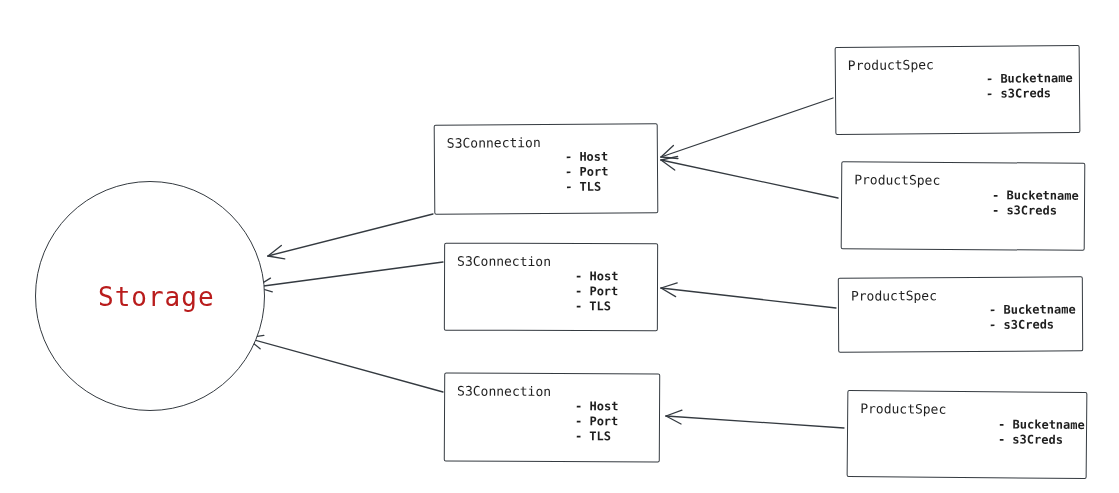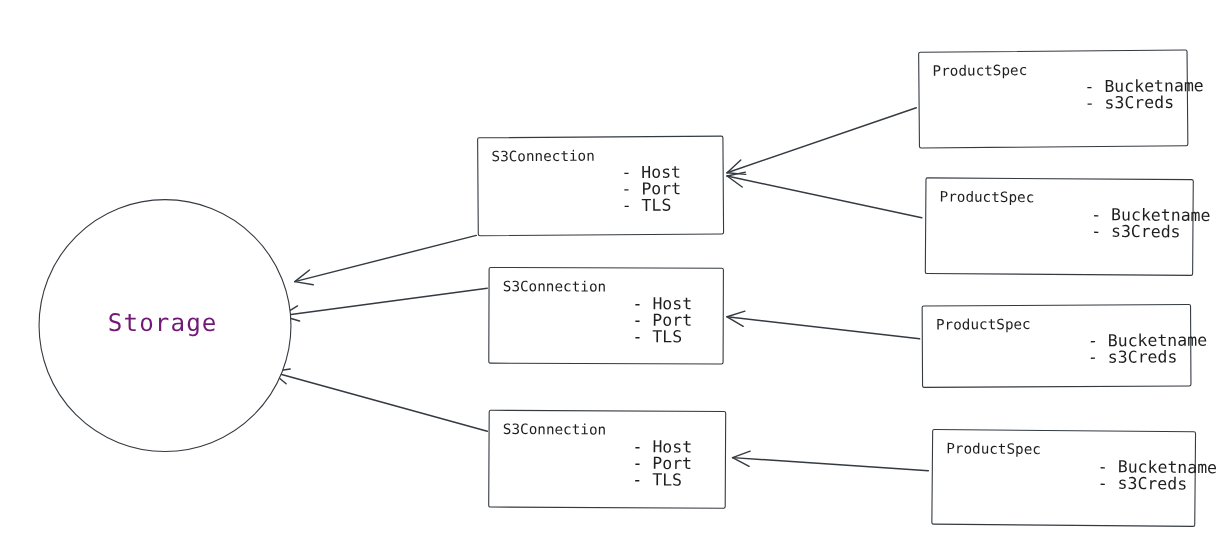--- a/index.html
+++ b/index.html
@@ -32,37 +32,38 @@
   .node-title {
     position: absolute;
     font-size: 13px;
     color: #1e1e1e;
     letter-spacing: 0px;
     white-space: nowrap;
     line-height: 1.1;
   }
   .node-fields {
     position: absolute;
-    font-size: 15px;
+    font-size: 12px;
     color: #1e1e1e;
     line-height: 15px;
     white-space: nowrap;
+    font-weight: bold;
   }
   .node-fields div { white-space: nowrap; }
   .circle-node {
     position: absolute;
     box-sizing: border-box;
     border: 1.6px solid #343a40;
     border-radius: 50%;
     background: #ffffff;
   }
   .circle-label {
     position: absolute;
-    font-size: 22px;
-    color: #701a75;
+    font-size: 26px;
+    color: #b91c1c;
     white-space: nowrap;
     letter-spacing: 1px;
     text-align: right;
   }
 </style>
 </head>
 <body>
 
 <div id="canvas">
 

